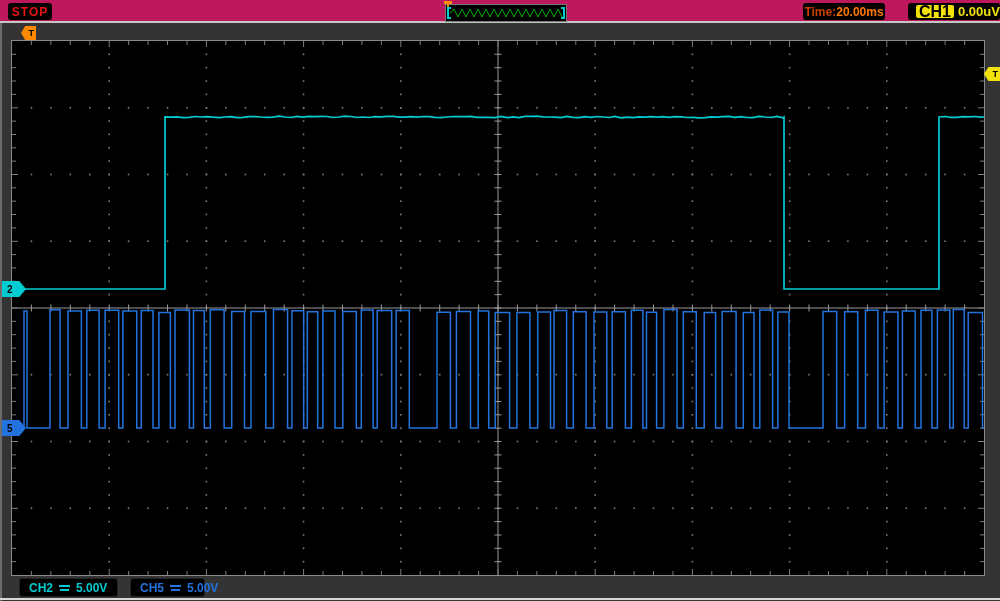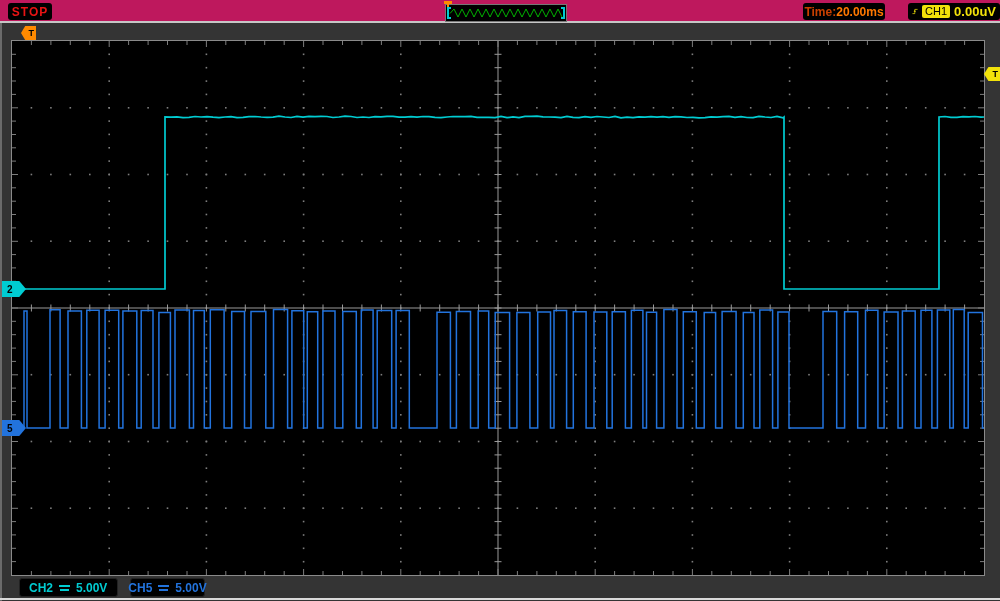--- a/index.html
+++ b/index.html
@@ -11,21 +11,21 @@
   #toolbar { position:absolute; left:0; top:0; width:1000px; height:23px;
              background:#be185d; border-bottom:2px solid #c6c6c6; }
   .lcd { position:absolute; background:#000; border-radius:3px; display:flex;
          align-items:center; justify-content:center; font-size:12px; font-weight:bold; }
   #stop-box   { left:8px;  top:3px; width:44px;  height:17px; color:var(--stop); letter-spacing:1px; }
   #time-box   { left:803px; top:3px; width:82px; height:17px; gap:0; }
   #time-box .tl { color:var(--timeLabel); }
   #time-box .tv { color:var(--timeValue); }
   #trig-box   { left:908px; top:3px; width:92px; height:17px; justify-content:flex-start;
                 gap:4px; padding:0 4px; }
-  #ch1-badge  { background:var(--ch1); color:#000; font-size:11px; font-weight:normal;
+  #ch1-badge  { background:var(--ch1); color:#000; font-size:16px; font-weight:bold;
                 padding:0 3px; border-radius:2px; line-height:13px;text-align:center; }
   #trig-level { color:var(--ch1); font-size:13px; font-weight:bold; }
 
   
   #preview { position:absolute; left:445px; top:4px; width:122px; height:18px;
              background:#000; border:1px solid #777; }
   #preview svg { display:block; }
   .pv-bracket { position:absolute; top:2px; width:4px; height:12px; border:2px solid var(--ch2); }
   #pv-left  { left:1px;  border-right:none; }
   #pv-right { right:1px; border-left:none; }
@@ -48,21 +48,21 @@
   #marker-ch2 { left:2px; top:281px; width:24px; height:16px; background:var(--ch2); }
   #marker-ch5 { left:2px; top:420px; width:24px; height:16px; background:var(--ch5); }
   #marker-trig-pos   { left:21px; top:26px; width:15px; height:14px; background:var(--orange); font-size:9px; }
   #marker-trig-level { left:984px; top:67px; width:16px; height:14px; background:var(--ch1); font-size:9px; }
 
   
   .ch-label { position:absolute; top:578px; height:19px; background:#000; border:1px solid #222;
               border-radius:3px; display:flex; align-items:center; gap:6px; padding:0 9px;
               font-size:12px; font-weight:bold; }
   #ch2-label { left:19px;  width:99px; color:var(--ch2); }
-  #ch5-label { left:130px; width:75px; color:var(--ch5);justify-content:center; }
+  #ch5-label { left:130px; width:75px; color:var(--ch5); }
   .coup { display:inline-block; width:11px; height:8px; position:relative; flex:none; }
   .coup::before { content:""; position:absolute; left:0; right:0; top:1px; border-top:2px solid currentColor; }
   .coup::after  { content:""; position:absolute; left:1px; right:1px; top:5px; border-top:2px dashed currentColor; }
 
   
   #bevel-left  { position:absolute; left:0; top:23px; width:2px; height:578px; background:#6b6b6b; }
   #bevel-bottom{ position:absolute; left:0; top:598px; width:1000px; height:2px; background:#d9d9d9; }
 </style>
 </head>
 <body>

